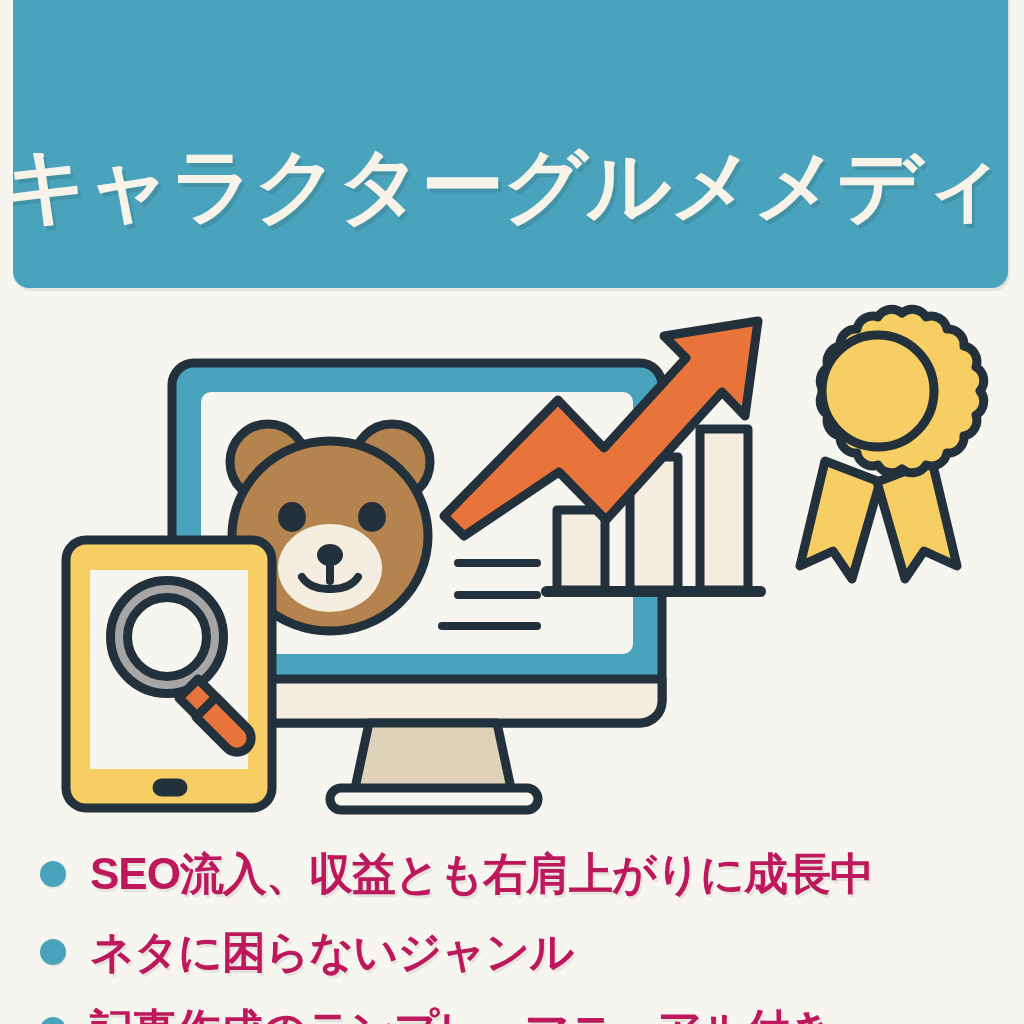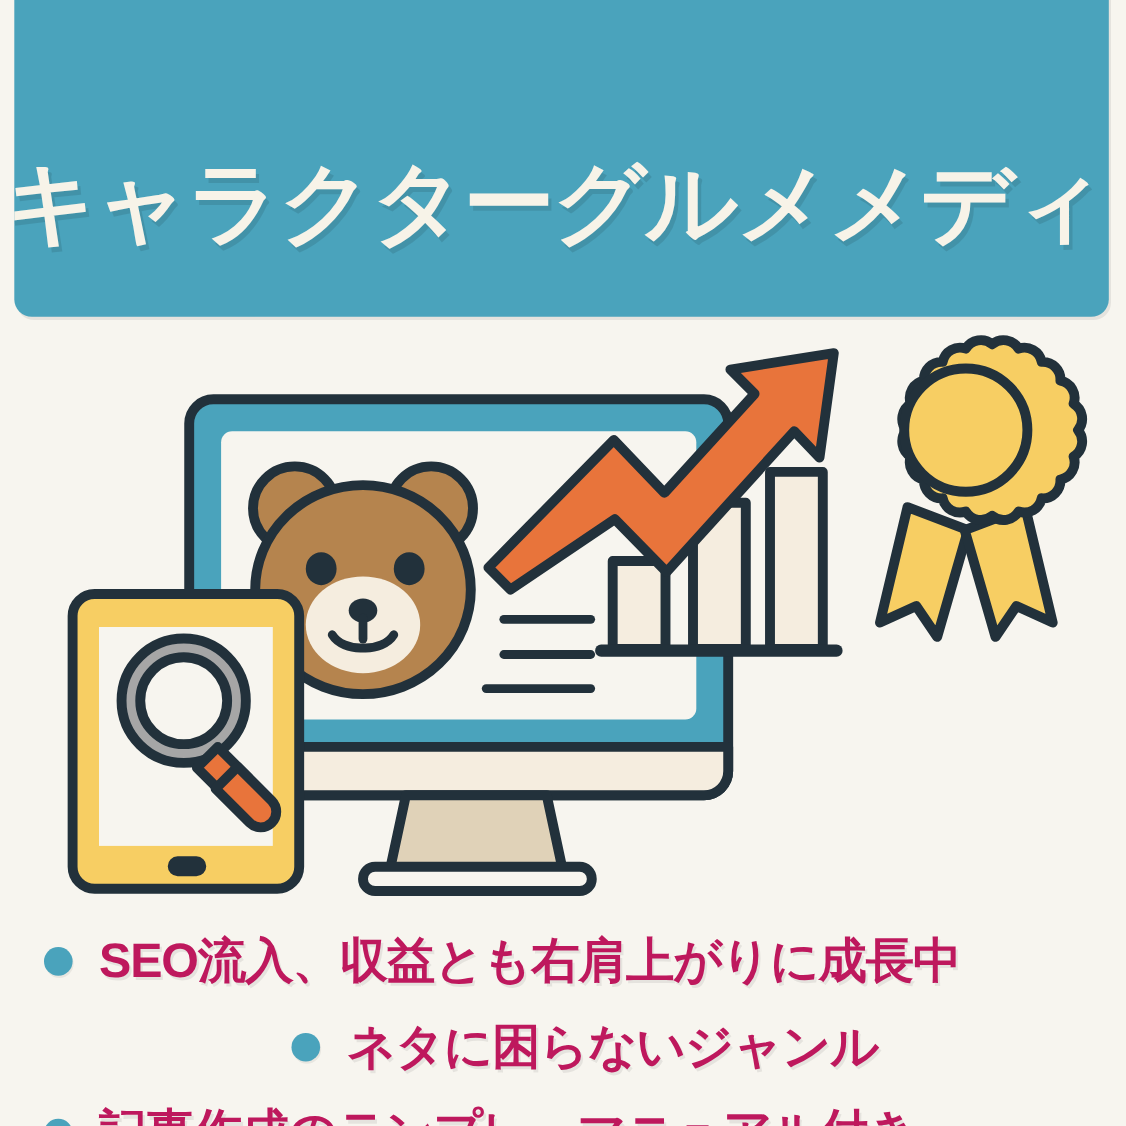--- a/index.html
+++ b/index.html
@@ -45,21 +45,21 @@
   .illus{position:absolute;left:0;top:296px;width:1024px;height:530px;}
   .illus svg{display:block;}
 
   
   .bullets{position:absolute;left:0;top:832px;width:1024px;height:200px;}
   .bullet-row{
     position:absolute;left:40px;right:0;height:64px;
     display:flex;align-items:center;
   }
   .bullet-row.r1{top:10px;}
-  .bullet-row.r2{top:88px;justify-content:center;}
+  .bullet-row.r2{top:88px;}
   .bullet-row.r3{top:166px;}
   .bullet-dot{
     width:26px;height:26px;border-radius:50%;
     background:#4AA3BC;flex:0 0 auto;
     margin-right:24px;
     box-shadow:1px 2px 0 rgba(0,0,0,.06);
   }
   .bullet-text{
     color:#be185d;
     font-size:44px;line-height:1.05;

